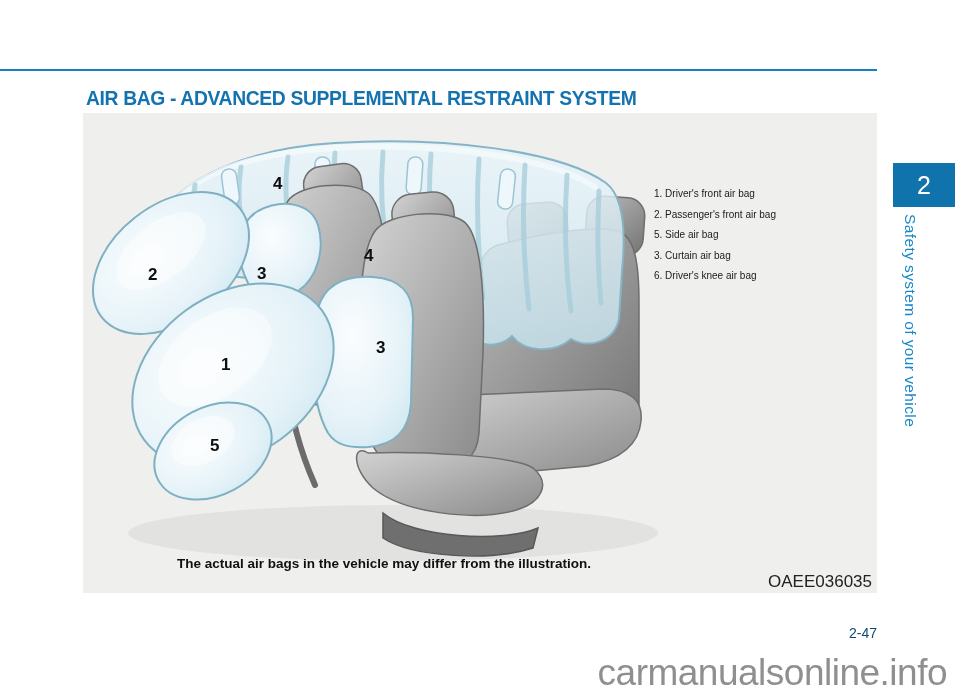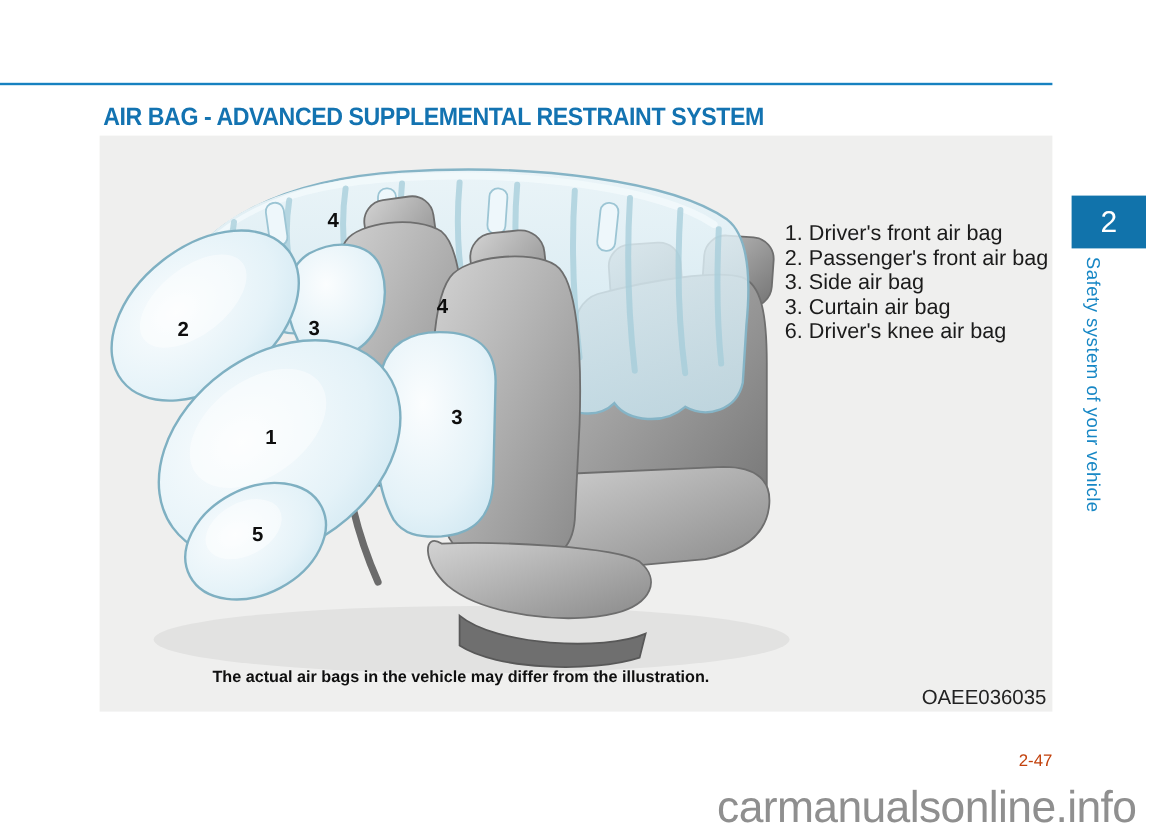--- a/index.html
+++ b/index.html
@@ -10,39 +10,39 @@
   .top-rule{position:absolute;left:0;top:69px;width:877px;height:2px;background:#1781c0;}
   .page-title{
     position:absolute;left:86px;top:86px;font-size:21px;font-weight:bold;color:#1373b1;
     letter-spacing:-0.4px;white-space:nowrap;transform:scaleX(.92);transform-origin:0 0;
   }
   .figure{position:absolute;left:83px;top:113px;width:794px;height:480px;background:#efefee;}
   .illustration{position:absolute;left:0;top:0;}
   .fig-label{
     position:absolute;font-size:17px;font-weight:bold;color:#0e0e0e;line-height:17px;
   }
-  .legend{position:absolute;left:571px;top:71px;color:#1b1b1b;font-size:18px;}
+  .legend{position:absolute;left:571px;top:71px;color:#1b1b1b;font-size:10px;}
   .legend-item{line-height:20.5px;white-space:nowrap;}
   .caption{
     position:absolute;left:74px;top:443px;font-size:13.5px;font-weight:bold;color:#101010;
     white-space:nowrap;
     margin-left:20px;
   }
   .image-code{position:absolute;right:5px;top:459px;font-size:17px;color:#222;}
   .chapter-badge{
     position:absolute;left:893px;top:163px;width:62px;height:44px;background:#1173ab;
     color:#fff;font-size:25px;display:flex;align-items:center;justify-content:center;
   }
   .sidebar-label{
     position:absolute;left:901px;top:214px;writing-mode:vertical-rl;text-orientation:mixed;
     font-size:15.5px;color:#1787c5;letter-spacing:.4px;white-space:nowrap;
   }
   .page-number{
     position:absolute;left:0;top:625px;width:877px;text-align:right;
-    font-size:14px;color:#c2410c;
+    font-size:14px;color:#0c4a6e;
   }
   .watermark{
     position:absolute;right:13px;top:652px;font-size:37px;color:#8f8f8f;
     letter-spacing:-0.5px;white-space:nowrap;
   }
 </style>
 </head>
 <body>
 
 <div class="page">
@@ -159,21 +159,21 @@
     <span class="fig-label" style="left:65px;top:153px">2</span>
     <span class="fig-label" style="left:174px;top:152px">3</span>
     <span class="fig-label" style="left:281px;top:134px">4</span>
     <span class="fig-label" style="left:138px;top:243px">1</span>
     <span class="fig-label" style="left:293px;top:226px">3</span>
     <span class="fig-label" style="left:127px;top:324px">5</span>
 
     <div class="legend">
       <div class="legend-item">1. Driver's front air bag</div>
       <div class="legend-item">2. Passenger's front air bag</div>
-      <div class="legend-item">3. Side air bag</div>
+      <div class="legend-item">5. Side air bag</div>
       <div class="legend-item">3. Curtain air bag</div>
       <div class="legend-item">6. Driver's knee air bag</div>
     </div>
 
     <div class="caption">The actual air bags in the vehicle may differ from the illustration.</div>
     <div class="image-code">OAEE036035</div>
   </div>
 
   <div class="chapter-badge">2</div>
   <div class="sidebar-label">Safety system of your vehicle</div>

